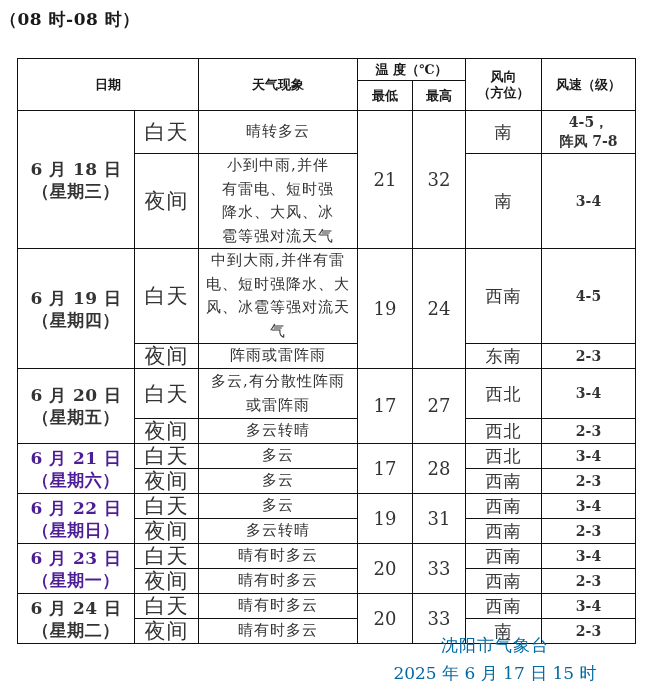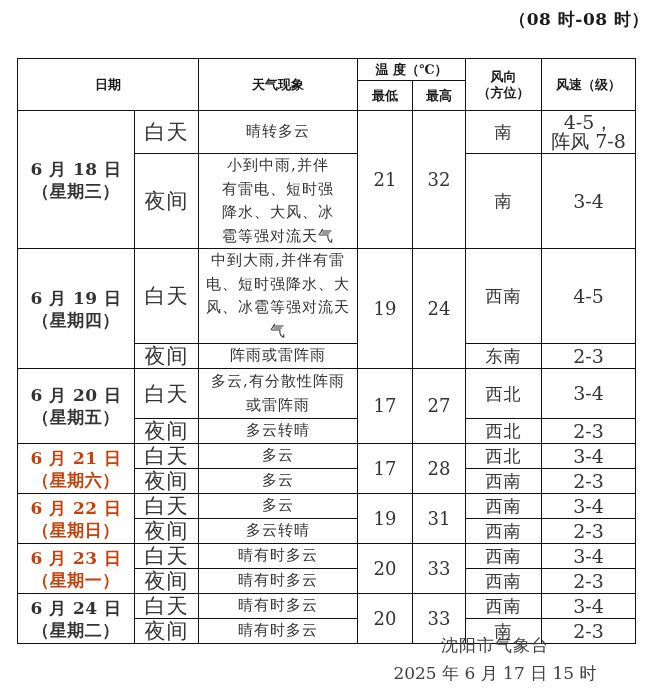--- a/index.html
+++ b/index.html
@@ -1,34 +1,34 @@
 <!DOCTYPE html>
 <html><head>
 <meta charset="utf-8">
 <style>
   html, body { margin: 0; padding: 0; background: #ffffff; }
   body { width: 649px; height: 693px; position: relative; overflow: hidden;
          font-family: "DejaVu Serif", "Liberation Serif", serif; color: #1a1a1a; }
-  .title { position: absolute; left: 0; top: 8px; width: 649px; text-align: right;
+  .title { position: absolute; left: 0; top: 8px; width: 649px; text-align: left;
            font-size: 17px; font-weight: bold; letter-spacing: 0.5px; }
   table.fc { position: absolute; left: 17px; top: 58px; border-collapse: collapse;
              table-layout: fixed; }
   table.fc td, table.fc th { border: 1.3px solid #111; padding: 0; text-align: center;
              vertical-align: middle; overflow: hidden; }
   th { font-weight: bold; font-size: 13px; line-height: 16px; }
   td { font-size: 16px; line-height: 24px; color: #333; }
   td.desc { font-size: 15px; line-height: 23.5px; letter-spacing: 1px; }
   td.date { font-size: 17px; line-height: 22px; letter-spacing: 0.5px; font-weight: bold; }
-  td.date.hl { color: #c2410c; font-weight: bold; }
+  td.date.hl { color: #4c1d95; font-weight: bold; }
   td.period { font-size: 21px; letter-spacing: 1px; }
   td.num { font-size: 18px; }
   td.dir { font-size: 17px; letter-spacing: 1px; }
-  td.spd { font-size: 19px; line-height: 19px; }
+  td.spd { font-size: 14px; line-height: 19px; font-weight: bold; }
   .footer { position: absolute; left: 370px; width: 250px; text-align: center;
-            font-size: 17px; color: #404040; }
+            font-size: 17px; color: #0369a1; }
   .footer.org { top: 634px; letter-spacing: 1px; }
   .footer.date { top: 662px; }
 </style>
 </head>
 <body>
 
 <div class="title">（08 时-08 时）</div>
 
 <table class="fc">
   <colgroup>

